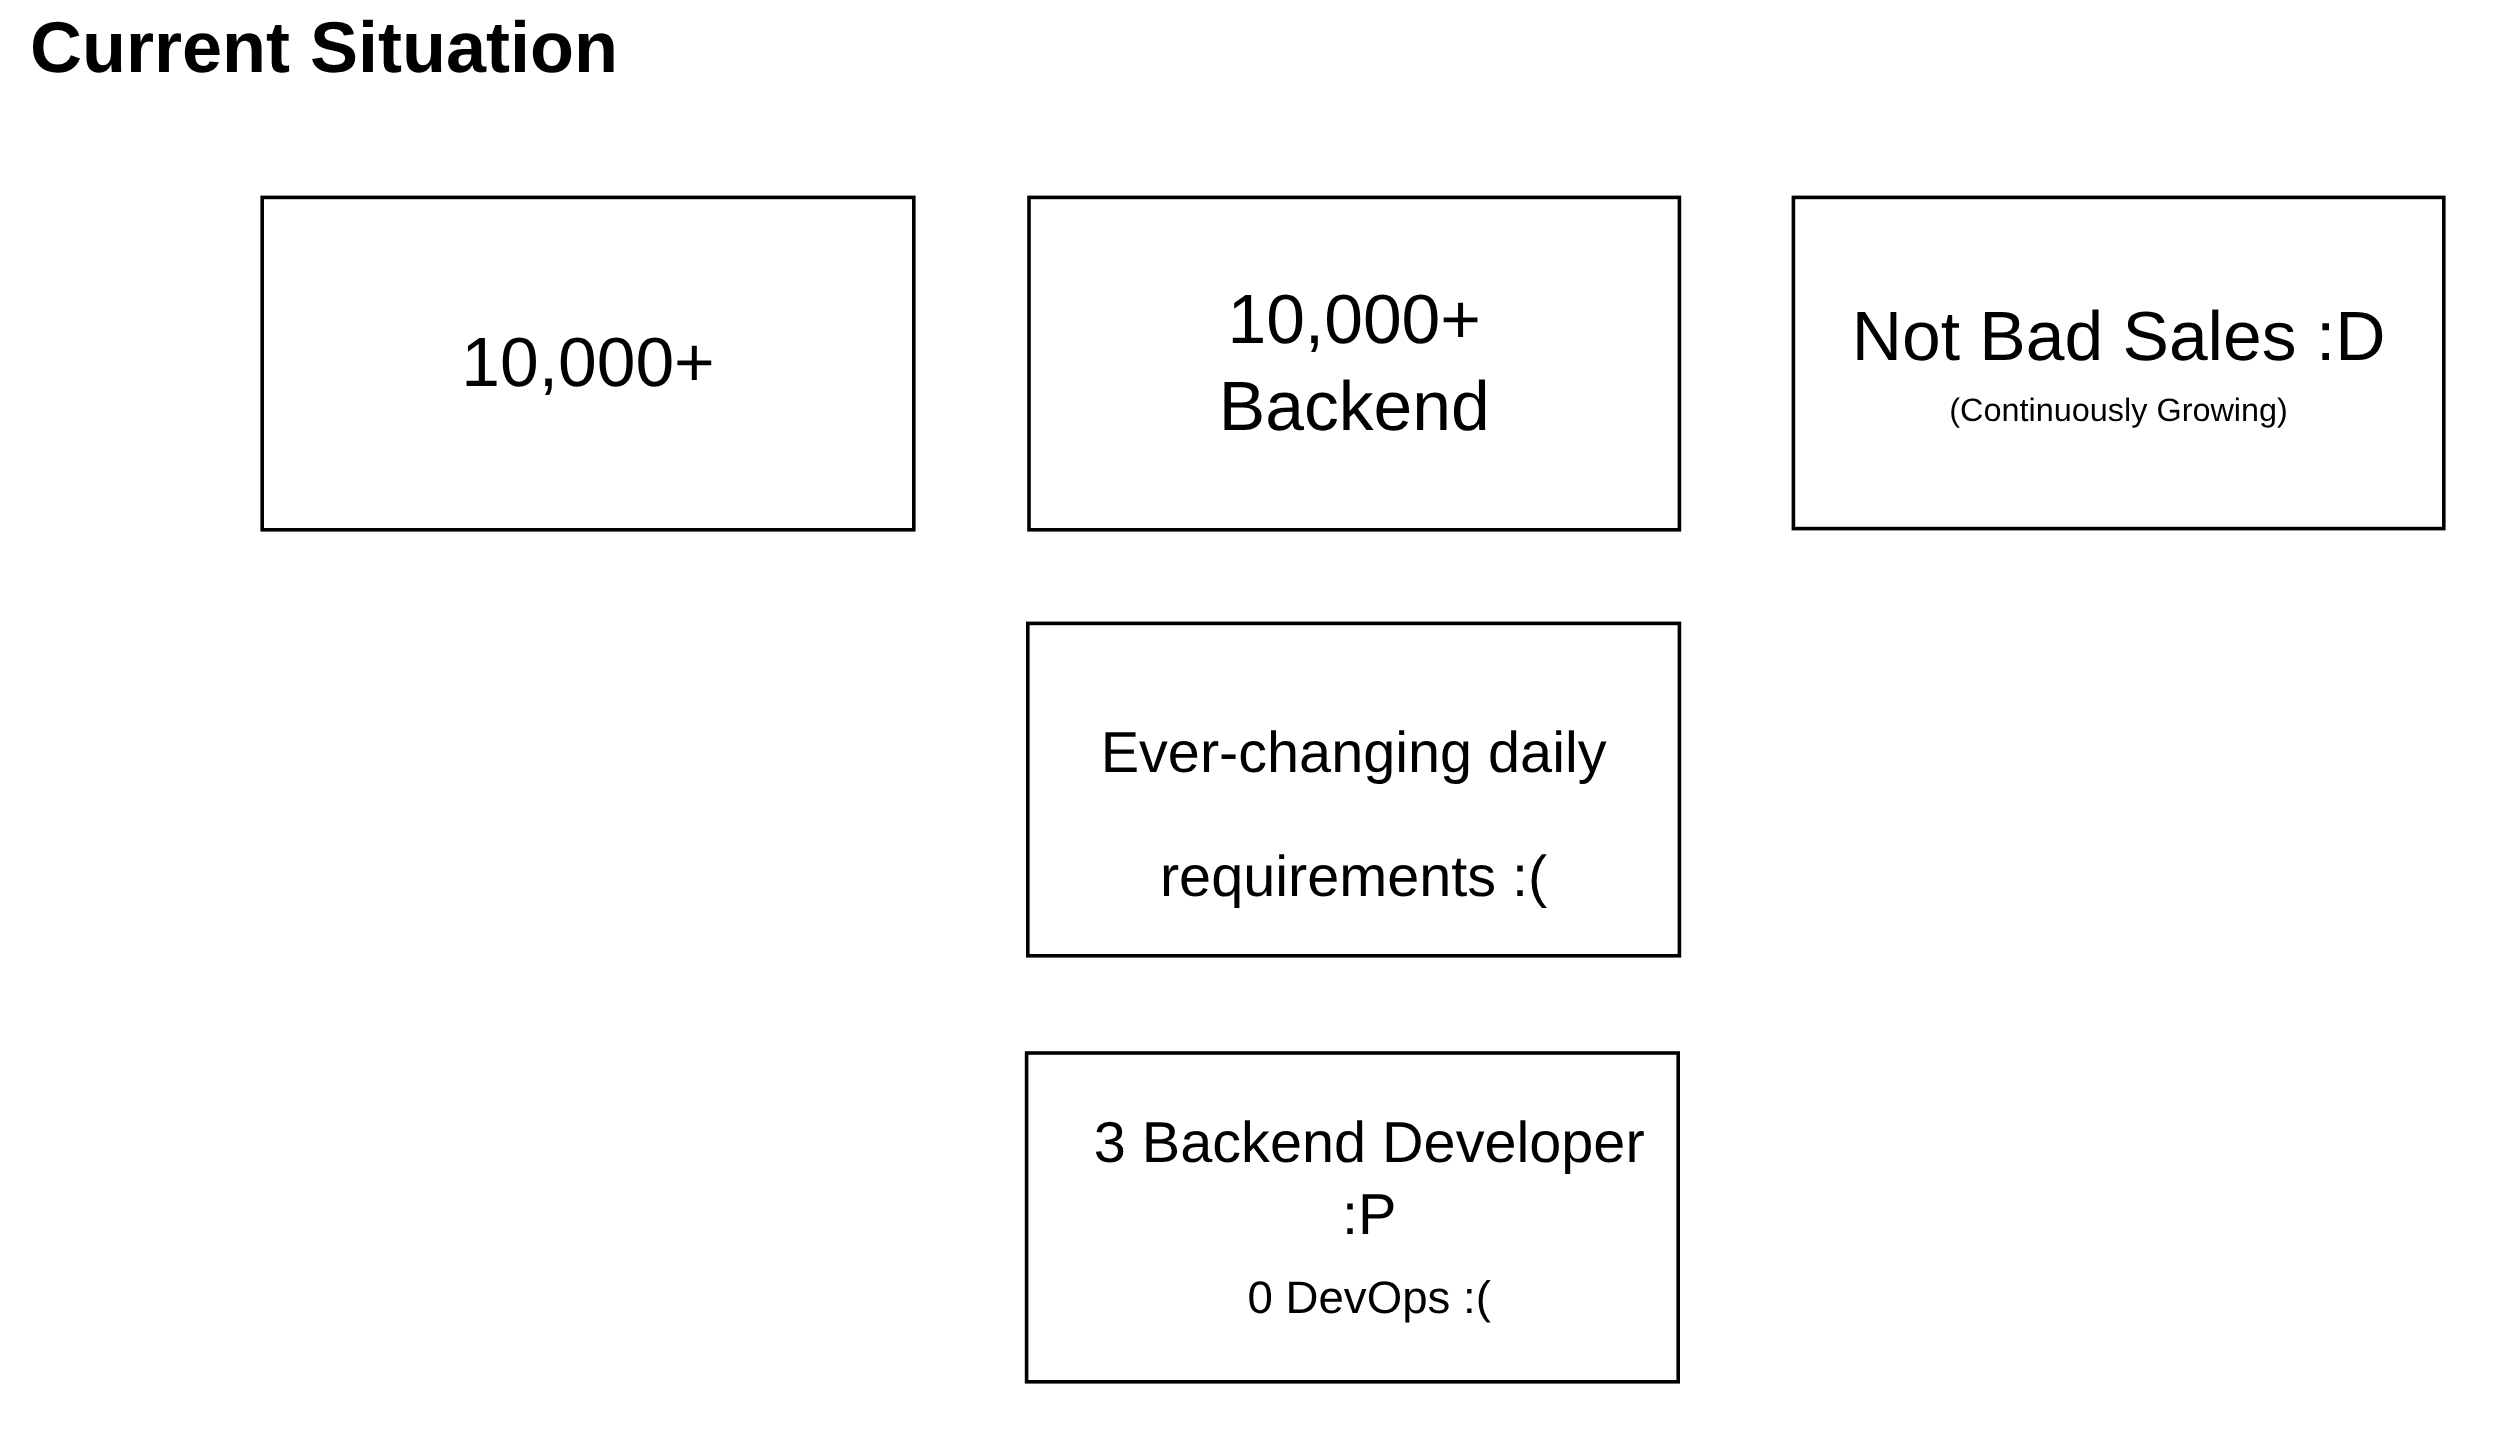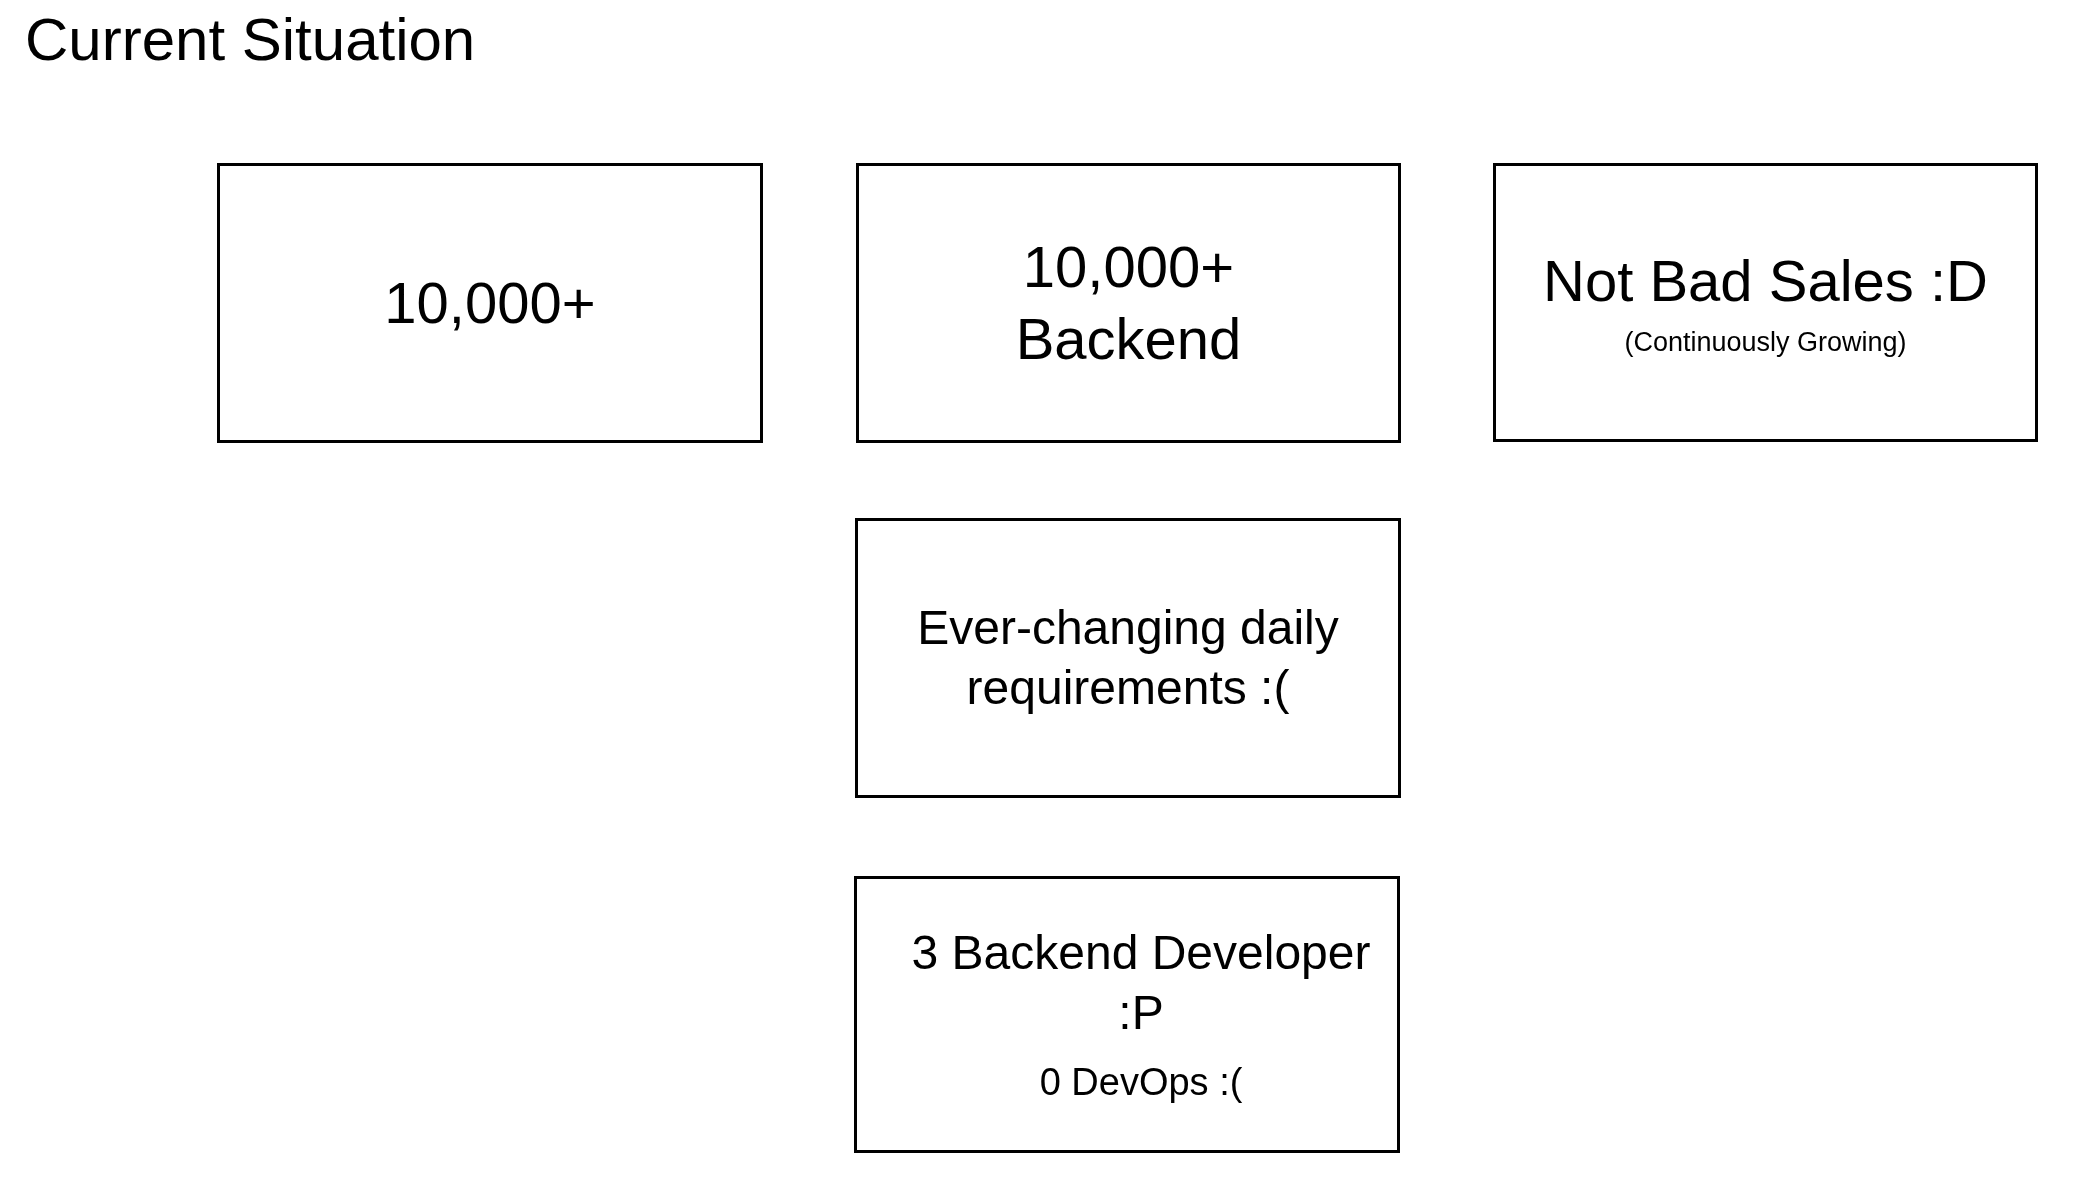--- a/index.html
+++ b/index.html
@@ -18,21 +18,21 @@
     height: 1196px;
     background: var(--background);
     color: var(--text);
     overflow: hidden;
   }
   .slide-title {
     position: absolute;
     left: 25px;
     top: 4px;
     font-size: 60px;
-    font-weight: 400;
+    font-weight: 700;
     line-height: 1.2;
     color: var(--text);
     white-space: nowrap;
   }
   .box {
     position: absolute;
     background: var(--background);
     border: 3px solid var(--box-border);
     display: flex;
     flex-direction: column;
@@ -47,21 +47,21 @@
   .box-developers   { left: 854px;  top: 876px; width: 546px; height: 277px; padding-left: 28px; }
 
   .line { display: block; }
 
   .box-users .line,
   .box-products .line { font-size: 58px; line-height: 1.25; }
 
   .box-sales .main-line { font-size: 58px; line-height: 1.25; }
   .box-sales .sub-line  { font-size: 27px; line-height: 1.25; margin-top: 8px; }
 
-  .box-requirements .line { font-size: 48px; line-height: 1.25; }
+  .box-requirements .line { font-size: 48px; line-height: 1.25; margin-top: 44px; }
 
   .box-developers .main-line { font-size: 48px; line-height: 1.25; }
   .box-developers .sub-line  { font-size: 38px; line-height: 1.25; margin-top: 16px; }
 </style>
 </head>
 <body>
 
 <div class="slide">
 
   <h1 class="slide-title">Current Situation</h1>

